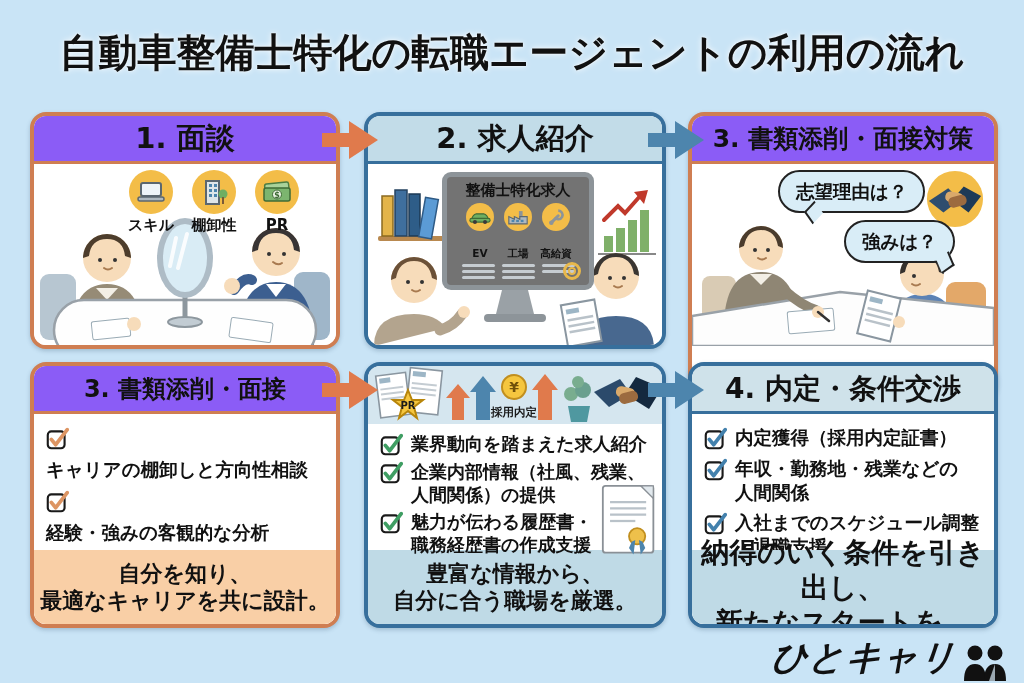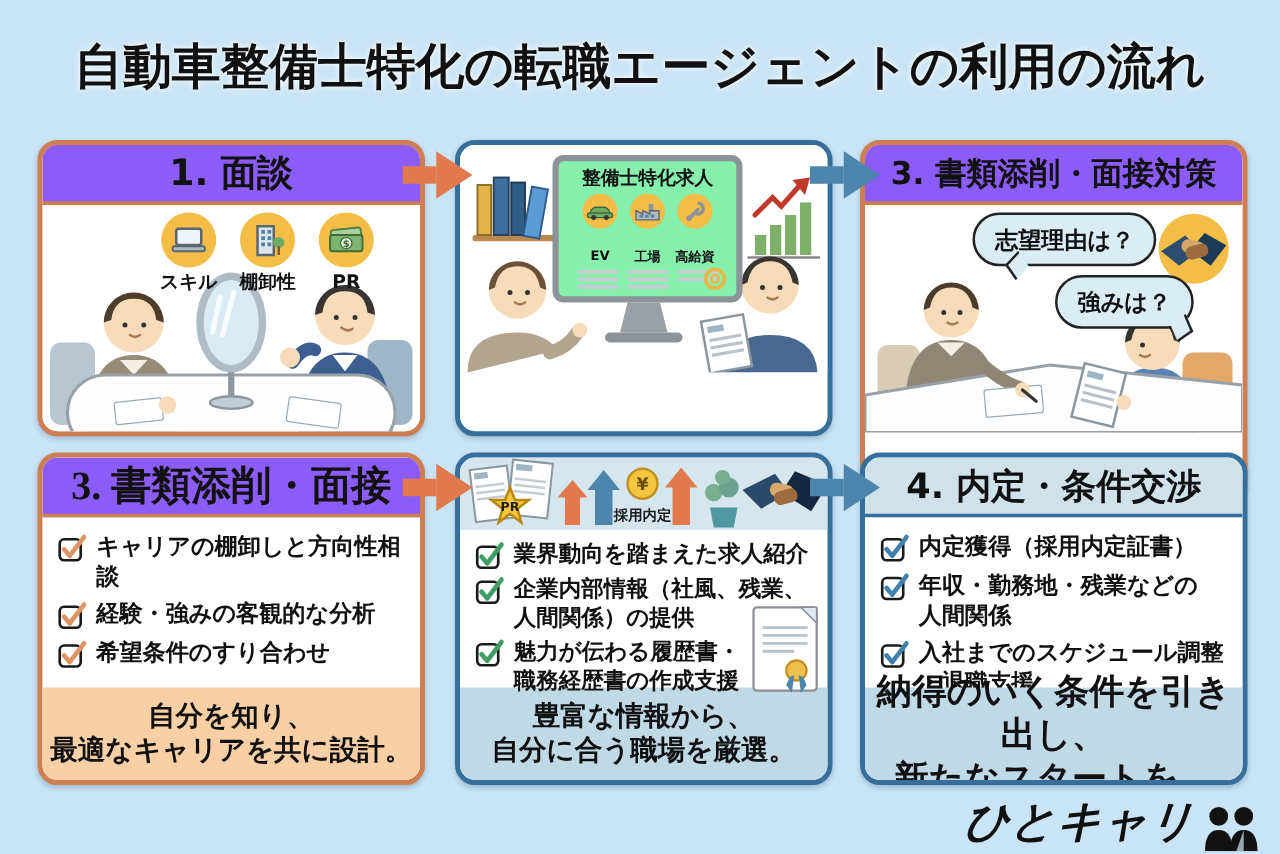--- a/index.html
+++ b/index.html
@@ -37,34 +37,34 @@
     font-weight:800;font-size:22px;line-height:1.25;white-space:pre-line;
   }
   .pfoot.orange{background:#f9cfa6;}
   .pfoot.blue{background:#bfdae6;}
   
   .arrow{position:absolute;width:56px;height:44px;z-index:20;}
   
   .checklist{display:flex;flex-direction:column;gap:7px;padding:12px 10px 0 12px;}
   .check-row{display:flex;gap:8px;align-items:flex-start;font-weight:800;line-height:1.28;}
   .check-row svg{flex:0 0 auto;margin-top:1px;}
-  #panel-s3b .check-row{font-size:18.5px;}
+  #panel-s3b .check-row{font-size:18.5px;flex-direction:column;}
   #panel-intro .check-row{font-size:18px;}
   #panel-s4 .check-row{font-size:18.5px;}
   
   .p1icons{position:absolute;left:92px;top:6px;display:flex;gap:13px;z-index:5;}
   .p1icon{display:flex;flex-direction:column;align-items:center;width:50px;}
   .p1icon .circ{width:44px;height:44px;border-radius:50%;background:#f3bd48;
     display:flex;align-items:center;justify-content:center;}
   .p1icon .lbl{font-size:15px;font-weight:800;margin-top:2px;white-space:nowrap;}
   .scene{position:absolute;inset:0;}
   
   .monitor{position:absolute;left:74px;top:8px;width:152px;height:118px;
     background:#8d9499;border-radius:9px;padding:5px;box-sizing:border-box;z-index:6;}
-  .screen{width:100%;height:100%;background:#86efac;border-radius:4px;position:relative;
+  .screen{width:100%;height:100%;background:#737373;border-radius:4px;position:relative;
     display:flex;flex-direction:column;align-items:center;}
   .screen .mtitle{font-size:15px;font-weight:800;margin-top:4px;white-space:nowrap;}
   .mrow{display:flex;gap:10px;margin-top:3px;}
   .mcirc{width:28px;height:28px;border-radius:50%;background:#f3bd48;
     display:flex;align-items:center;justify-content:center;}
   .mlabels{display:flex;gap:6px;margin-top:16px;}
   .mlabels span{width:32px;text-align:center;font-size:10.5px;font-weight:800;white-space:nowrap;}
   .mlines{display:flex;gap:7px;margin-top:3px;}
   .mlines .stack{display:flex;flex-direction:column;gap:3px;}
   .mlines .stack i{display:block;width:33px;height:3px;background:#c6ccd1;border-radius:2px;}
@@ -167,20 +167,21 @@
               <text x="16" y="17.5" text-anchor="middle" font-size="8" font-weight="bold" fill="#3f6b36">$</text>
             </svg>
         </div>
         <div class="lbl">PR</div>
       </div>
     </div>
   </div>
 </div>
 
 <div class="panel blue" id="panel-s2" style="left:364px;top:112px;width:302px;height:237px;">
+  <div class="phead blue">2. 求人紹介</div>
   <div class="pbody" style="height:182px;">
     <svg class="scene" viewBox="0 0 294 182" width="100%" height="100%" preserveAspectRatio="none">
       <rect x="10" y="72" width="70" height="5" rx="2" fill="#b9894f"></rect>
       <rect x="14" y="32" width="11" height="40" fill="#e3b44a" stroke="#8a6a20" stroke-width="1.5"></rect>
       <rect x="27" y="26" width="12" height="46" fill="#3f6f9e" stroke="#24425f" stroke-width="1.5"></rect>
       <rect x="41" y="30" width="11" height="42" fill="#2e5d88" stroke="#1c3a55" stroke-width="1.5"></rect>
       <rect x="54" y="34" width="13" height="40" fill="#5b9bd5" stroke="#2e5a85" stroke-width="1.5" transform="rotate(10 60 54)"></rect>
       <polyline points="232,90 232,34 286,34" fill="none" stroke="#777" stroke-width="0"></polyline>
       <rect x="236" y="72" width="9" height="16" fill="#7fb069"></rect>
       <rect x="248" y="64" width="9" height="24" fill="#7fb069"></rect>
@@ -309,21 +310,21 @@
         <polygon points="3,32 23,19 35,31 18,44" fill="#2e4d6e"></polygon>
         <polygon points="57,27 39,17 27,31 44,44" fill="#1d3a57"></polygon>
         <rect x="20" y="23" width="19" height="11" rx="5" fill="#d9a96b" transform="rotate(12 29 28)"></rect>
         <rect x="23" y="27" width="19" height="11" rx="5" fill="#9c6b3f" transform="rotate(-15 32 32)"></rect>
       </svg>
     </div>
   </div>
 </div>
 
 <div class="panel orange" id="panel-s3b" style="left:30px;top:362px;width:310px;height:266px;">
-  <div class="phead orange" style="font-size:32px;font-family:Liberation Serif, serif;">3. 書類添削・面接</div>
+  <div class="phead orange" style="font-size:24px;">3. 書類添削・面接</div>
   <div class="pbody" style="height:211px;">
     <div class="checklist">
       <div class="check-row">
         <svg viewBox="0 0 26 26" width="23" height="23">
             <rect x="2" y="5" width="19" height="19" rx="4" fill="#fff" stroke="#1a1a1a" stroke-width="2.4"></rect>
             <path d="M6 14 L11 20 L24 3" fill="none" stroke="#dd9563" stroke-width="4.2" stroke-linecap="round" stroke-linejoin="round"></path>
           </svg>
         <span class="check-text pre">キャリアの棚卸しと方向性相談</span>
       </div>
       <div class="check-row">

